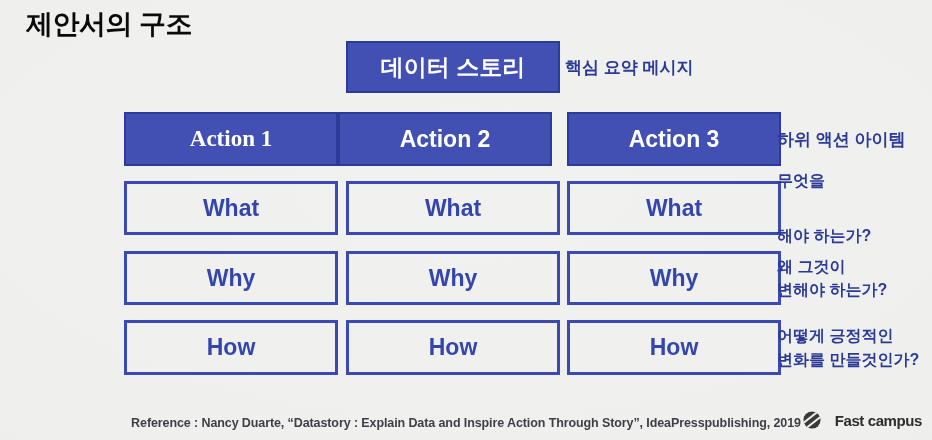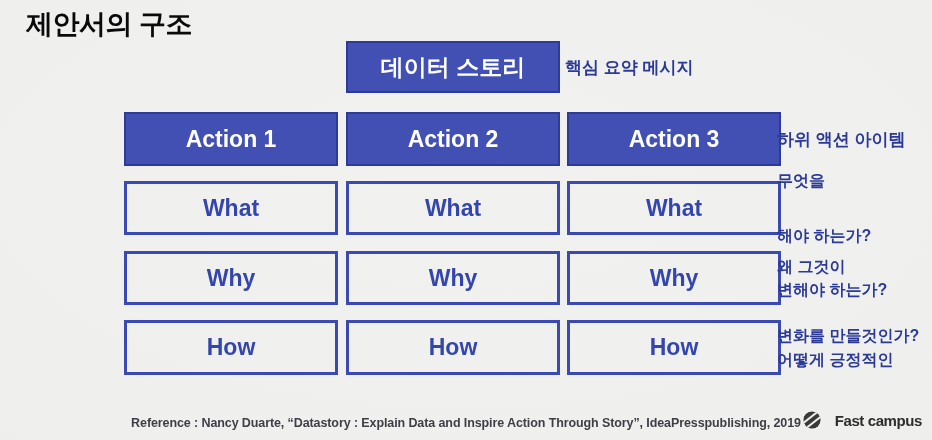--- a/index.html
+++ b/index.html
@@ -60,24 +60,24 @@
 
 <div class="slide">
 
   <h1 class="title">제안서의 구조</h1>
 
   <div class="box filled" style="left:346px;top:41px;height:52px;">
     <span>데이터 스토리</span>
   </div>
   <div class="ann" style="left:565px;top:41px;height:52px;">핵심 요약 메시지</div>
 
-  <div class="box filled" style="left:124px;top:112px;height:54px;">
+  <div class="box filled" style="left:124px;top:112px;height:54px;font-family:Liberation Serif, serif;">
     <span>Action 1</span>
   </div>
-  <div class="box filled" style="left:346px;top:112px;height:54px;">
+  <div class="box filled" style="left:338px;top:112px;height:54px;">
     <span>Action 2</span>
   </div>
   <div class="box filled" style="left:567px;top:112px;height:54px;">
     <span>Action 3</span>
   </div>
   <div class="ann" style="left:777px;top:112px;height:54px;">하위 액션 아이템</div>
 
   <div class="box outlined" style="left:124px;top:181px;height:54px;">
     <span>What</span>
   </div>
@@ -109,22 +109,22 @@
   <div class="box outlined" style="left:124px;top:320px;height:55px;">
     <span>How</span>
   </div>
   <div class="box outlined" style="left:346px;top:320px;height:55px;">
     <span>How</span>
   </div>
   <div class="box outlined" style="left:567px;top:320px;height:55px;">
     <span>How</span>
   </div>
   <div class="ann multi" style="left:777px;top:320px;height:55px;">
+    <span>어떻게 긍정적인</span>
     <span>변화를 만들것인가?</span>
-    <span>어떻게 긍정적인</span>
   </div>
 
   <div class="reference">Reference : Nancy Duarte, “Datastory : Explain Data and Inspire Action Through Story”, IdeaPresspublishing, 2019</div>
 
   <div class="logo">
     <svg width="20" height="20" viewBox="0 0 24 24" aria-hidden="true">
       <defs>
         <clipPath id="logoClip">
             <circle cx="12" cy="12" r="10.5"></circle>
           </clipPath>

